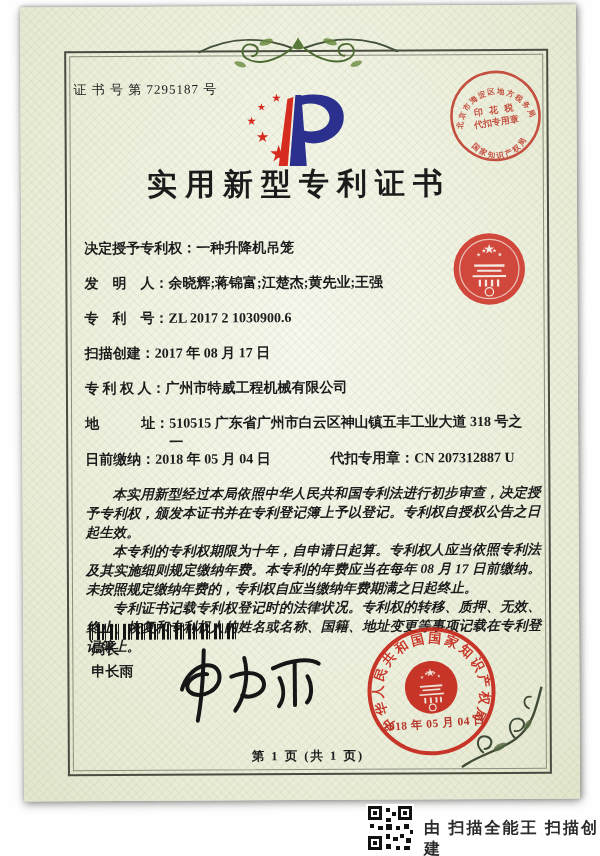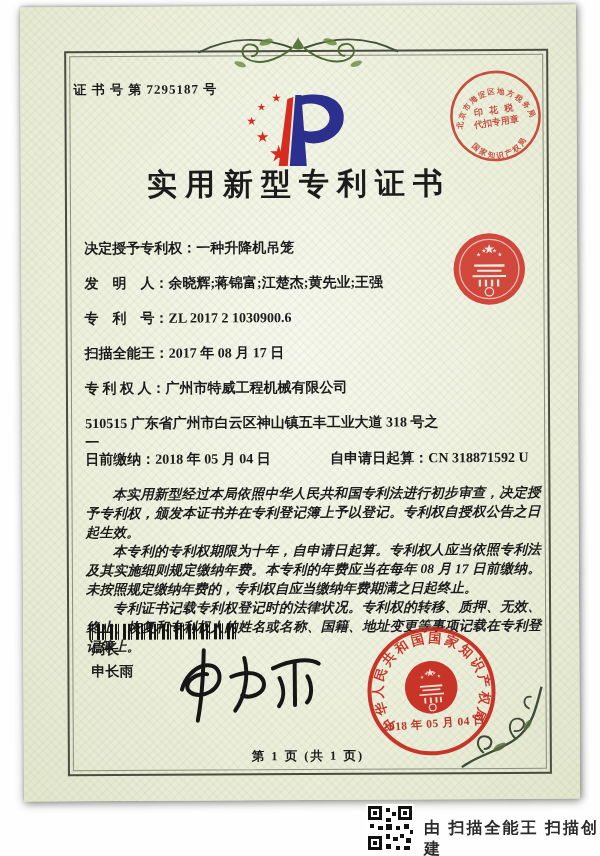--- a/index.html
+++ b/index.html
@@ -18,21 +18,21 @@
       repeating-linear-gradient(-45deg, rgba(150,170,120,.07) 0 2px, transparent 2px 6px),
       radial-gradient(ellipse at 50% 42%, #f7f8ee 0%, #eef0de 55%, #e3e6cd 100%);
     box-shadow:0 3px 8px rgba(60,60,55,.45), 0 -1px 3px rgba(60,60,55,.25), 3px 0 6px rgba(60,60,55,.3);
     transform:rotate(-0.3deg);
   }
   .frame{
     position:absolute;left:44px;top:44px;width:480px;height:721px;
     border:2px solid #484c41;
     outline:1px solid #8a8e7d;outline-offset:-6px;
   }
-  .cert-no{position:absolute;left:53px;top:74px;font-size:13px;font-weight:700;letter-spacing:1px;}
+  .cert-no{position:absolute;left:53px;top:74px;font-size:13px;font-weight:400;letter-spacing:1px;}
   .logo{position:absolute;left:222px;top:84px;width:112px;height:78px;}
   .tax-stamp{position:absolute;left:428px;top:64px;width:94px;height:94px;transform:rotate(-8deg);opacity:.88;}
   .title{
     position:absolute;left:0;top:158px;width:100%;text-align:center;
     font-size:30px;font-weight:700;letter-spacing:8px;
   }
   .emblem-mark{position:absolute;left:430px;top:226px;width:76px;height:76px;opacity:.92;}
   .row{position:absolute;left:63px;display:flex;font-size:14px;font-weight:700;line-height:19px;}
   .row .lbl{white-space:pre;flex:0 0 auto;}
   .row .val{width:358px;}
@@ -146,35 +146,36 @@
     </div>
     <div class="row r1">
       <span class="lbl">发　明　人：</span>
       <span class="val">余晓辉;蒋锦富;江楚杰;黄先业;王强</span>
     </div>
     <div class="row r2">
       <span class="lbl">专　利　号：</span>
       <span class="val">ZL 2017 2 1030900.6</span>
     </div>
     <div class="row r3">
-      <span class="lbl">扫描全能王：</span>
+      <span class="lbl">扫描创建：</span>
       <span class="val">2017 年 08 月 17 日</span>
     </div>
     <div class="row r4">
       <span class="lbl">专 利 权 人：</span>
       <span class="val">广州市特威工程机械有限公司</span>
     </div>
     <div class="row r5">
+      <span class="lbl">地　　　址：</span>
       <span class="val">510515 广东省广州市白云区神山镇五丰工业大道 318 号之一</span>
     </div>
 
     <div class="grant-row">
       <span>日前缴纳：</span><span>2018 年 05 月 04 日</span>
       <span class="grant-right">
-        <span>自申请日起算：</span><span>CN 318871592 U</span>
+        <span>代扣专用章：</span><span>CN 207312887 U</span>
       </span>
     </div>
 
     <div class="body-text">
       <p>本实用新型经过本局依照中华人民共和国专利法进行初步审查，决定授予专利权，颁发本证书并在专利登记簿上予以登记。专利权自授权公告之日起生效。</p>
       <p>本专利的专利权期限为十年，自申请日起算。专利权人应当依照专利法及其实施细则规定缴纳年费。本专利的年费应当在每年 08 月 17 日前缴纳。未按照规定缴纳年费的，专利权自应当缴纳年费期满之日起终止。</p>
       <p>专利证书记载专利权登记时的法律状况。专利权的转移、质押、无效、终止、恢复和专利权人的姓名或名称、国籍、地址变更等事项记载在专利登记簿上。</p>
     </div>
 
     <div class="barcode"></div>

